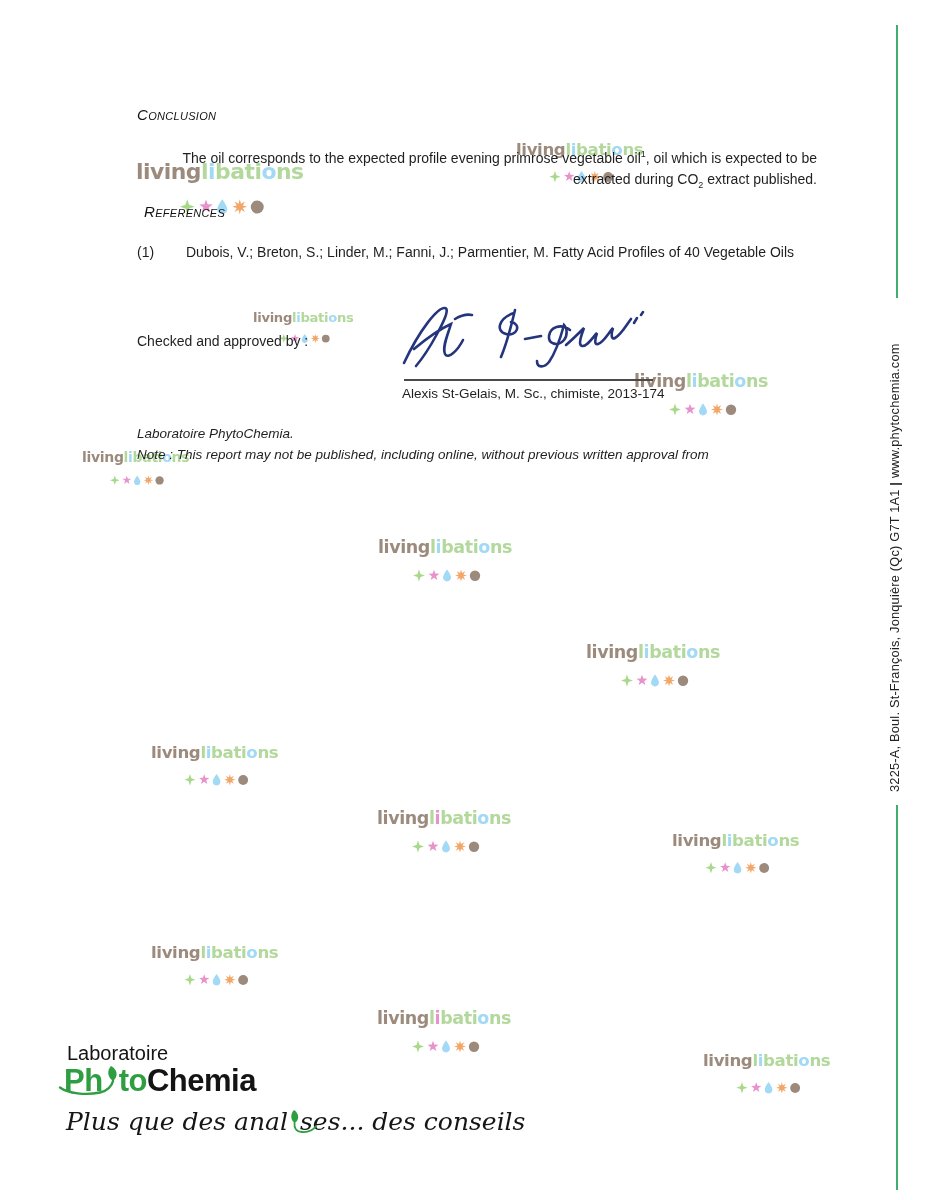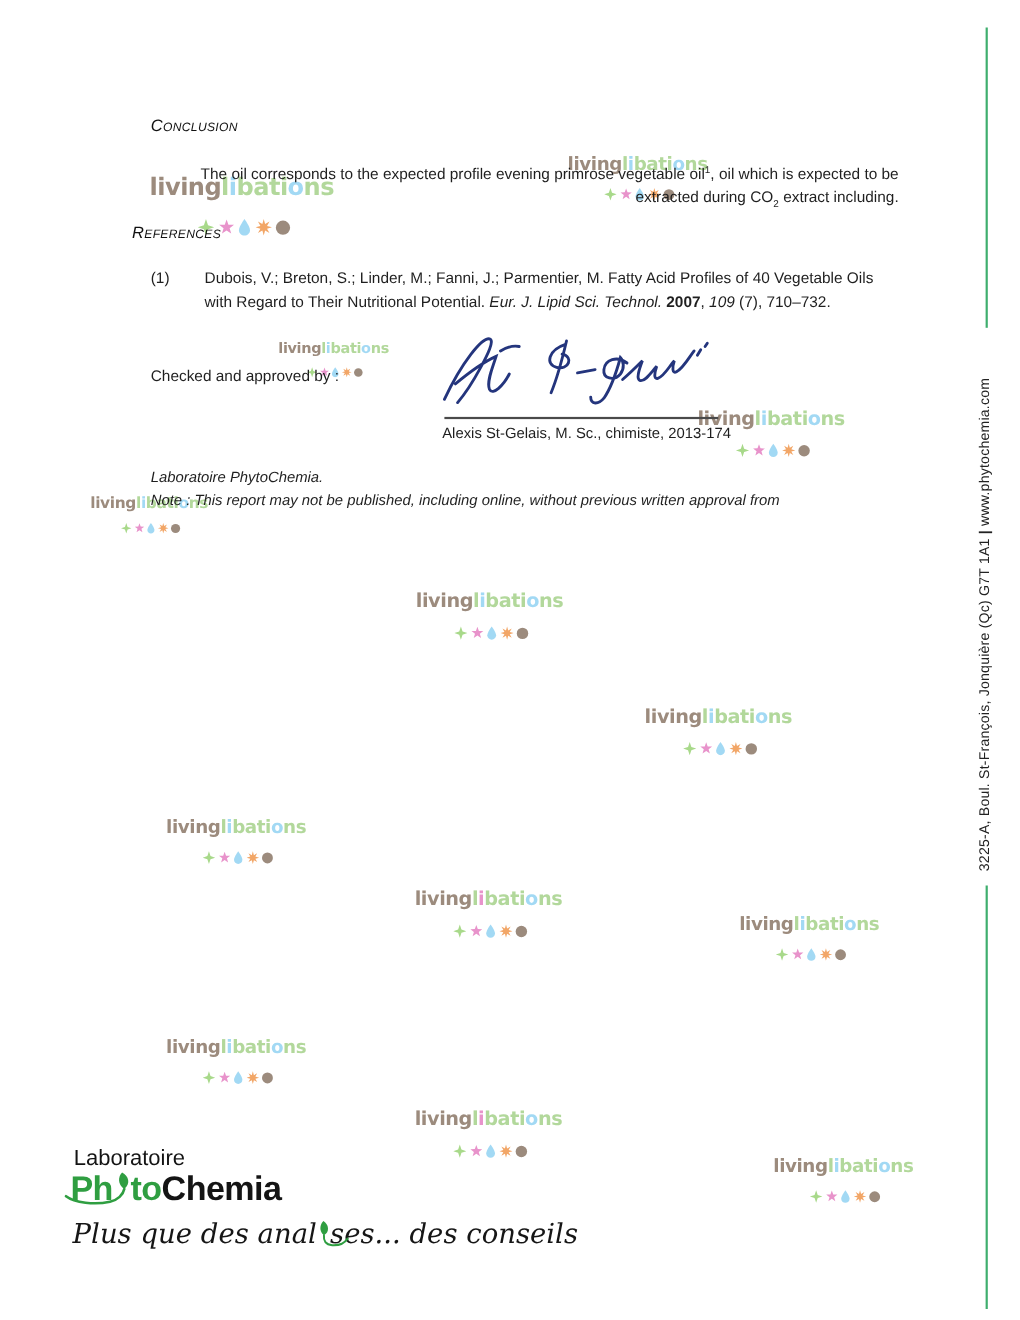--- a/index.html
+++ b/index.html
@@ -321,29 +321,28 @@
         </svg>
     </div>
   </div>
 </div>
 
 <div id="content-layer" class="layer">
 
   <div class="sc-heading" style="left:137px;top:106px;">Conclusion</div>
   <div class="para bodytext" style="left:137px;top:144px;width:680px;text-align:right;">
     <span class="bline"><span>The oil corresponds to the expected profile evening primrose vegetable oil</span><sup>1</sup><span>, oil which is expected to be</span></span>
-    <span class="bline"><span>extracted during CO</span><sub>2</sub><span> extract including.</span></span>
-  </div>
-
-  <div class="sc-heading" style="left:120px;top:203px;">References</div>
+    <span class="bline"><span>extracted during CO</span><sub>2</sub><span> extract published.</span></span>
+  </div>
+
+  <div class="sc-heading" style="left:144px;top:203px;">References</div>
   <div class="ref-row bodytext" style="left:137px;top:242px;width:670px;">
     <span class="ref-index">(1)</span>
     <span>
       <span class="bline">Dubois, V.; Breton, S.; Linder, M.; Fanni, J.; Parmentier, M. Fatty Acid Profiles of 40 Vegetable Oils</span>
-      <span class="bline"><span>with Regard to Their Nutritional Potential. </span><span class="it">Eur. J. Lipid Sci. Technol. </span><span class="bd">2007</span><span>, </span><span class="it">109</span><span> (7), 710–732.</span></span>
     </span>
   </div>
 
   <div class="para bodytext" style="left:137px;top:331px;">Checked and approved by :</div>
   <div class="sig-wrap" style="left:398px;top:303px;">
     <svg width="266" height="76" viewBox="0 0 266 76" fill="none">
       <path class="sig-stroke" stroke-width="2.6" stroke-linecap="round" d="M6 60 C22 26 40 4 47 5 C52 6 45 20 39 31 C32 44 24 56 18 63 M16 46 C28 36 44 25 53 21 C50 31 44 44 47 51 C50 57 60 47 65 37 M57 16 C62 13 69 11 74 12" style="stroke: rgb(36, 53, 125);"></path>
       <path class="sig-stroke" stroke-width="2.6" stroke-linecap="round" d="M116 10 C101 15 97 28 108 31 C119 34 124 21 113 19 M117 7 C113 24 108 42 103 54 M127 36 L143 33" style="stroke: rgb(36, 53, 125);"></path>
       <path class="sig-stroke" stroke-width="2.6" stroke-linecap="round" d="M172 27 C163 20 152 24 151 33 C150 41 160 44 166 37 C170 32 169 25 166 22 C163 33 158 49 151 59 C146 65 139 65 139 58 M168 42 C175 36 182 29 186 25 C183 33 180 42 184 43 C189 44 195 34 199 30 C197 36 196 42 200 41 C206 39 211 29 215 25 C213 31 213 37 217 35 C223 32 229 21 233 16 M236 20 L239 15 M243 12 L245 9" style="stroke: rgb(36, 53, 125);"></path>
     </svg>

